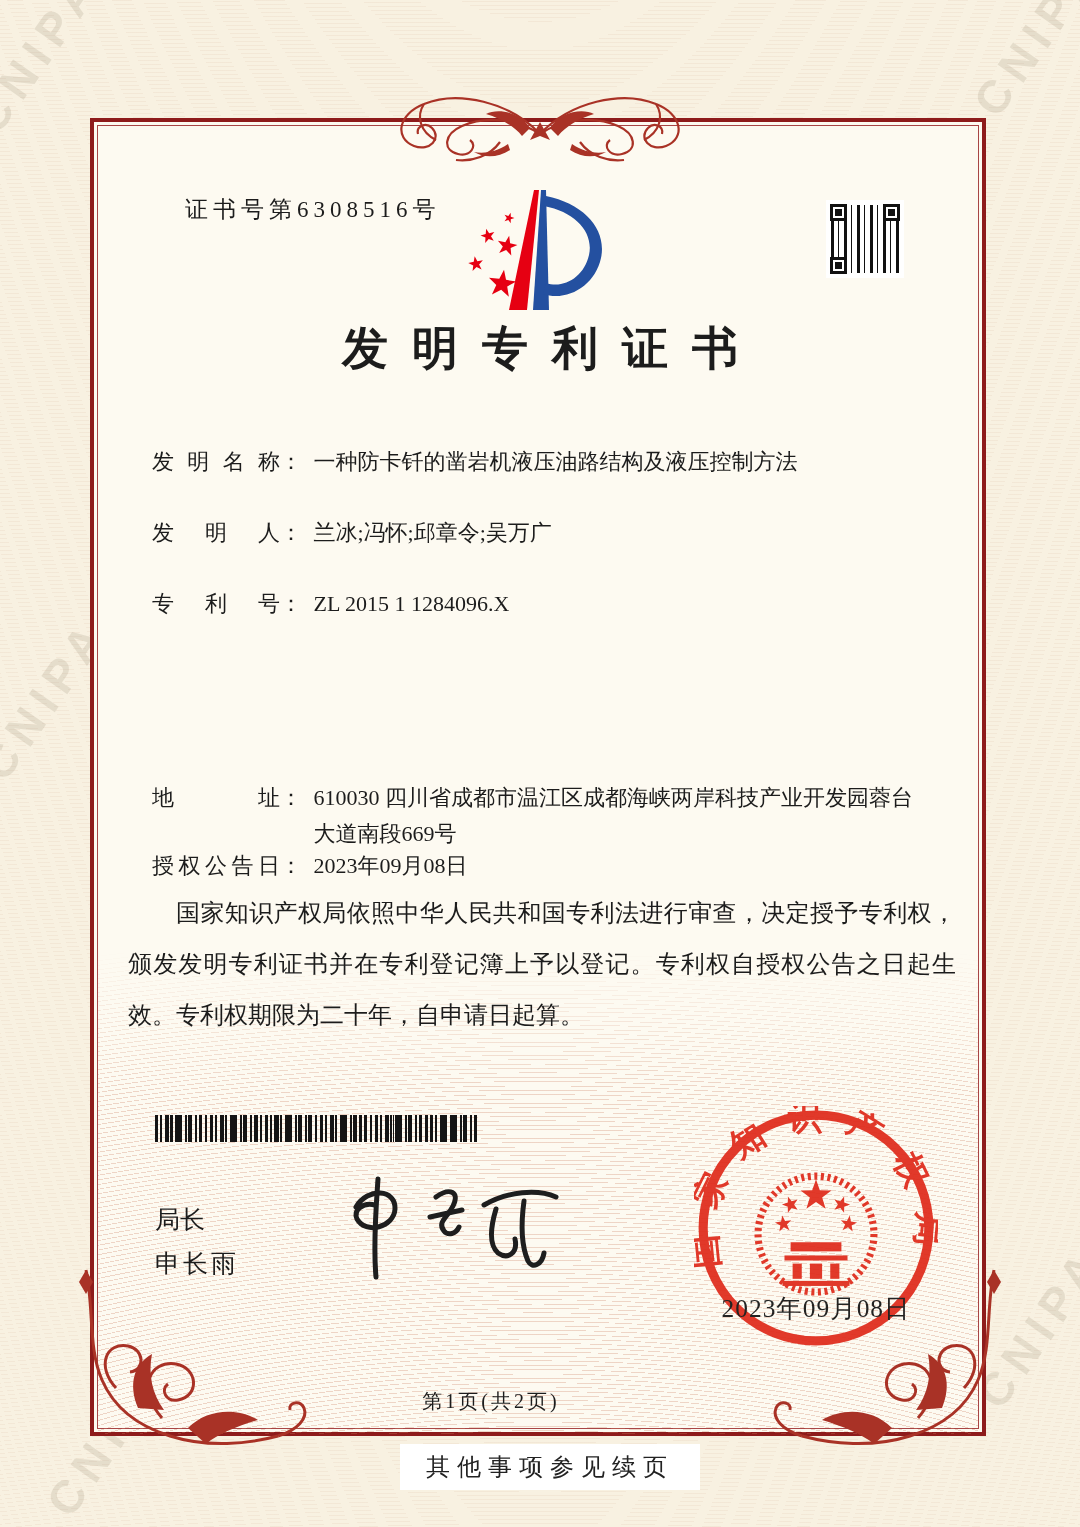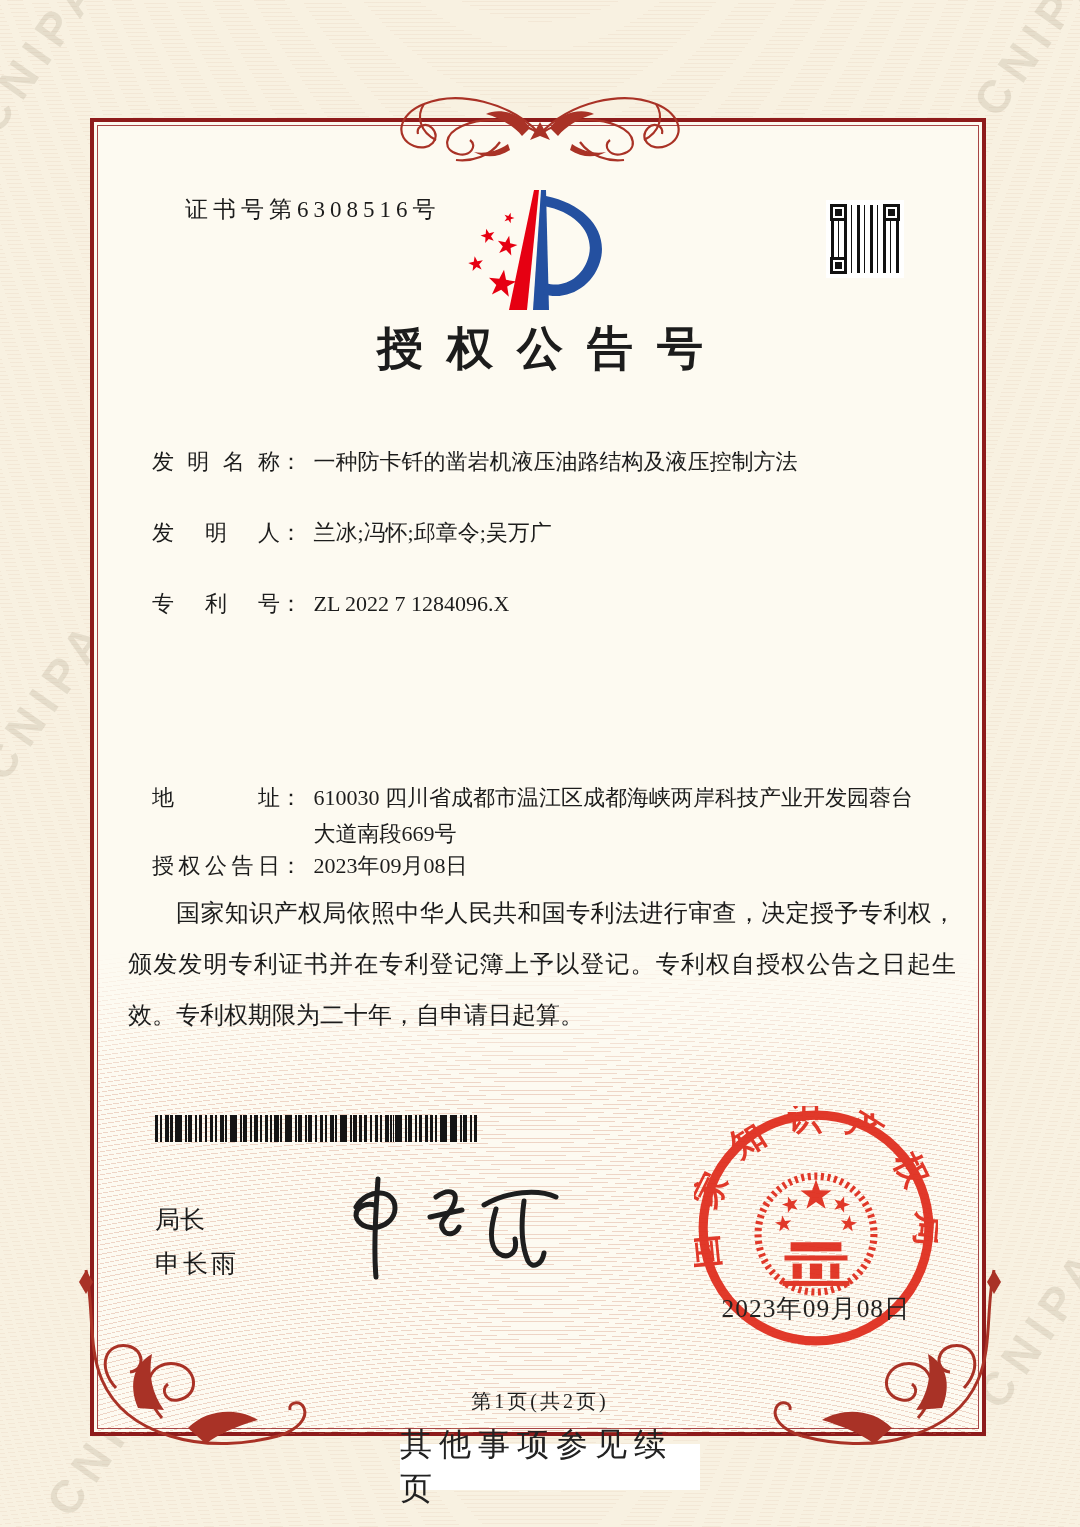--- a/index.html
+++ b/index.html
@@ -68,26 +68,26 @@
       repeating-linear-gradient(90deg,#141414 0 2px,transparent 2px 5px),
       repeating-linear-gradient(90deg,#141414 0 3px,transparent 3px 11px),
       repeating-linear-gradient(90deg,#141414 0 1px,transparent 1px 17px);
   }
   .signer-title{position:absolute;left:155px;top:1203px;font-size:25px;
     font-family:"Liberation Sans","DejaVu Sans",sans-serif;font-weight:500;}
   .signer-name{position:absolute;left:155px;top:1247px;font-size:25px;
     font-family:"Liberation Sans","DejaVu Sans",sans-serif;font-weight:500;letter-spacing:3px;}
   .signature{position:absolute;left:318px;top:1165px;}
   .seal{position:absolute;left:694px;top:1106px;}
-  .page-info{position:absolute;left:0;top:1388px;width:1080px;text-align:center;font-size:20px;letter-spacing:3px;}
+  .page-info{position:absolute;left:0;top:1388px;width:982px;text-align:center;font-size:20px;letter-spacing:3px;}
   .footer-band{
     position:absolute;left:400px;top:1444px;width:300px;height:46px;background:#ffffff;
     display:flex;align-items:center;justify-content:center;
   }
-  .footer-note{font-size:32px;letter-spacing:7px;color:#222;}
+  .footer-note{font-size:24px;letter-spacing:7px;color:#222;}
 </style>
 </head>
 <body>
 
 <div class="page">
 
   <div class="page-waves"></div>
 
   <div class="wm" style="left:-55px;top:25px">CNIPA</div>
   <div class="wm" style="left:945px;top:8px">CNIPA</div>
@@ -162,33 +162,33 @@
     <path d="M83,8 C122,16 144,42 138,70 C132,98 104,114 80,106 L83,95 C101,101 121,89 126,67 C131,45 113,24 81,18 Z" fill="#2450a0"></path>
   </svg>
 
   <div class="qr">
     <div class="qr-noise"></div>
     <div class="finder f-tl"></div>
     <div class="finder f-tr"></div>
     <div class="finder f-bl"></div>
   </div>
 
-  <div class="title">授权公告号</div>
+  <div class="title">发明专利证书</div>
 
   <div class="field" style="top:444px">
     <span class="flabel">发明名称</span><span class="fcolon">：</span>
     <span class="fvalue">一种防卡钎的凿岩机液压油路结构及液压控制方法</span>
   </div>
   <div class="field" style="top:515px">
     <span class="flabel">发明人</span><span class="fcolon">：</span>
     <span class="fvalue">兰冰;冯怀;邱章令;吴万广</span>
   </div>
   <div class="field" style="top:586px">
     <span class="flabel">专利号</span><span class="fcolon">：</span>
-    <span class="fvalue">ZL 2022 7 1284096.X</span>
+    <span class="fvalue">ZL 2015 1 1284096.X</span>
   </div>
   <div class="field" style="top:780px">
     <span class="flabel">地址</span><span class="fcolon">：</span>
     <span class="fvalue" style="max-width:600px">610030 四川省成都市温江区成都海峡两岸科技产业开发园蓉台大道南段669号</span>
   </div>
   <div class="field" style="top:848px">
     <span class="flabel">授权公告日</span><span class="fcolon">：</span>
     <span class="fvalue">2023年09月08日</span>
   </div>
 

